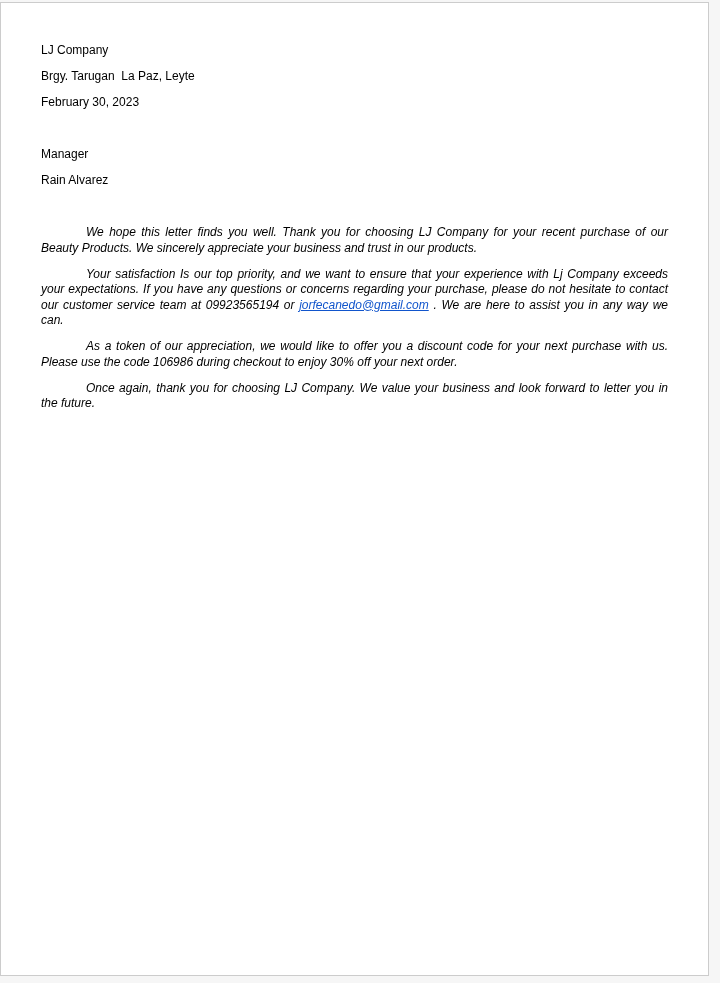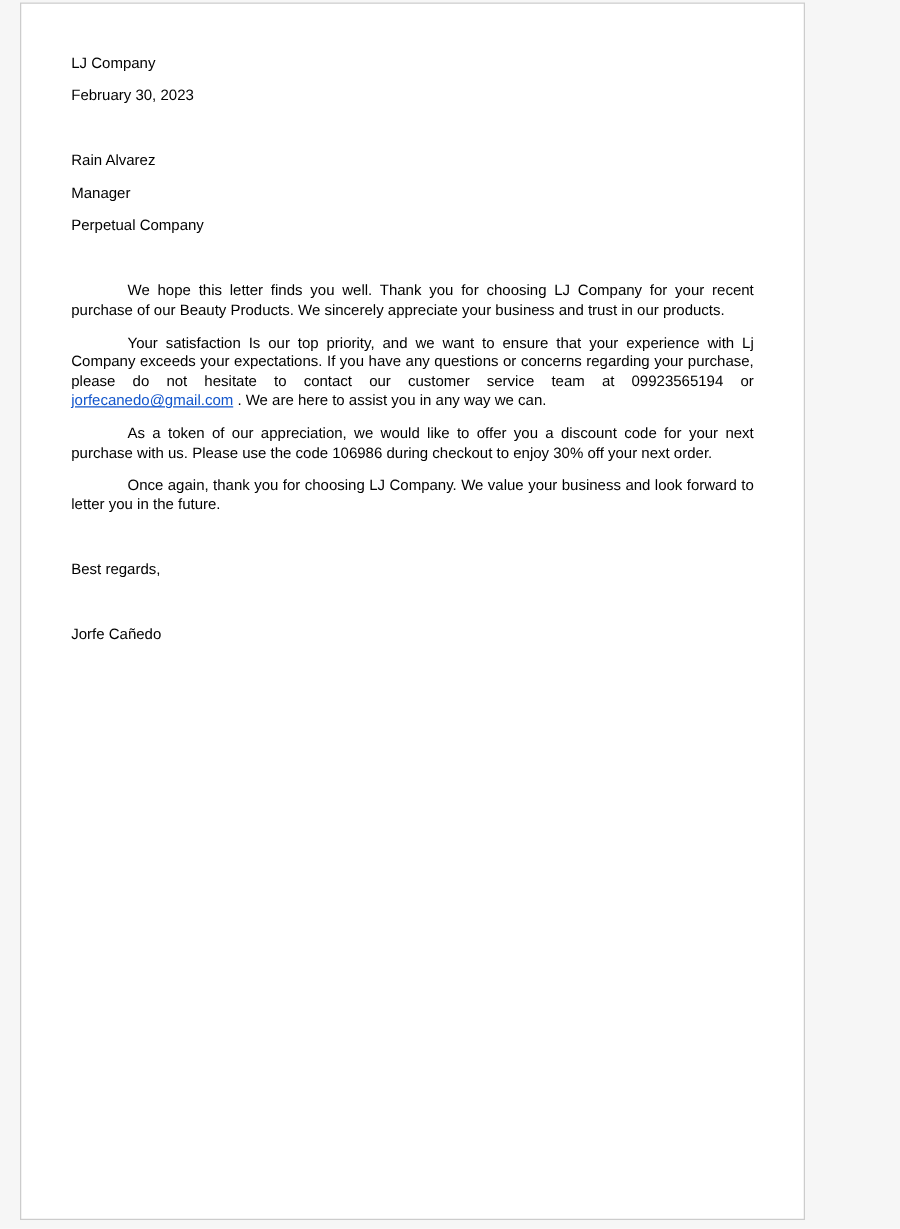--- a/index.html
+++ b/index.html
@@ -18,75 +18,74 @@
     width: 720px;
     height: 983px;
     position: relative;
     overflow: hidden;
     background: var(--canvas);
     font-family: "Liberation Sans", sans-serif;
     color: var(--text);
   }
   .page {
     position: absolute;
-    left: 16px;
+    left: 0;
     top: 2px;
-    width: 628px;
+    width: 709px;
     height: 974px;
     background: var(--page);
     border: 1px solid var(--page-border);
     padding: 40px 40px 0 40px;
   }
   .para {
     margin: 0 0 10.4px 0;
     font-size: 12px;
     line-height: 15.6px;
   }
   .pre { white-space: pre-wrap; }
   .body-para {
     text-align: justify;
     text-indent: 45px;
+    font-style: italic;
   }
   .blank { height: 26px; }
   a.link {
     color: var(--link);
     text-decoration: underline;
     cursor: pointer;
   }
 </style>
 </head>
 <body>
 
 <div class="page">
 
   <div>
     <p class="para pre">LJ Company</p>
+    <p class="para pre">Brgy. Tarugan  La Paz, Leyte</p>
     <p class="para pre">February 30, 2023</p>
   </div>
 
   <div class="blank"></div>
 
   <div>
+    <p class="para pre">Manager</p>
     <p class="para pre">Rain Alvarez</p>
-    <p class="para pre">Manager</p>
-    <p class="para pre">Perpetual Company</p>
   </div>
 
   <div class="blank"></div>
 
 
   <p class="para body-para">We hope this letter finds you well. Thank you for choosing LJ Company for your recent purchase of our Beauty Products. We sincerely appreciate your business and trust in our products.</p>
 
   <p class="para body-para"><span>Your satisfaction Is our top priority, and we want to ensure that your experience with Lj Company exceeds your expectations. If you have any questions or concerns regarding your purchase, please do not hesitate to contact our customer service team at 09923565194 or </span><a class="link" href="#">jorfecanedo@gmail.com</a><span> . We are here to assist you in any way we can.</span></p>
 
   <p class="para body-para">As a token of our appreciation, we would like to offer you a discount code for your next purchase with us. Please use the code 106986 during checkout to enjoy 30% off your next order.</p>
 
   <p class="para body-para">Once again, thank you for choosing LJ Company. We value your business and look forward to letter you in the future.</p>
 
   <div class="blank"></div>
 
-  <p class="para">Best regards,</p>
 
   <div class="blank"></div>
 
-  <p class="para">Jorfe Cañedo</p>
 
 </div>
 
 </body></html>

